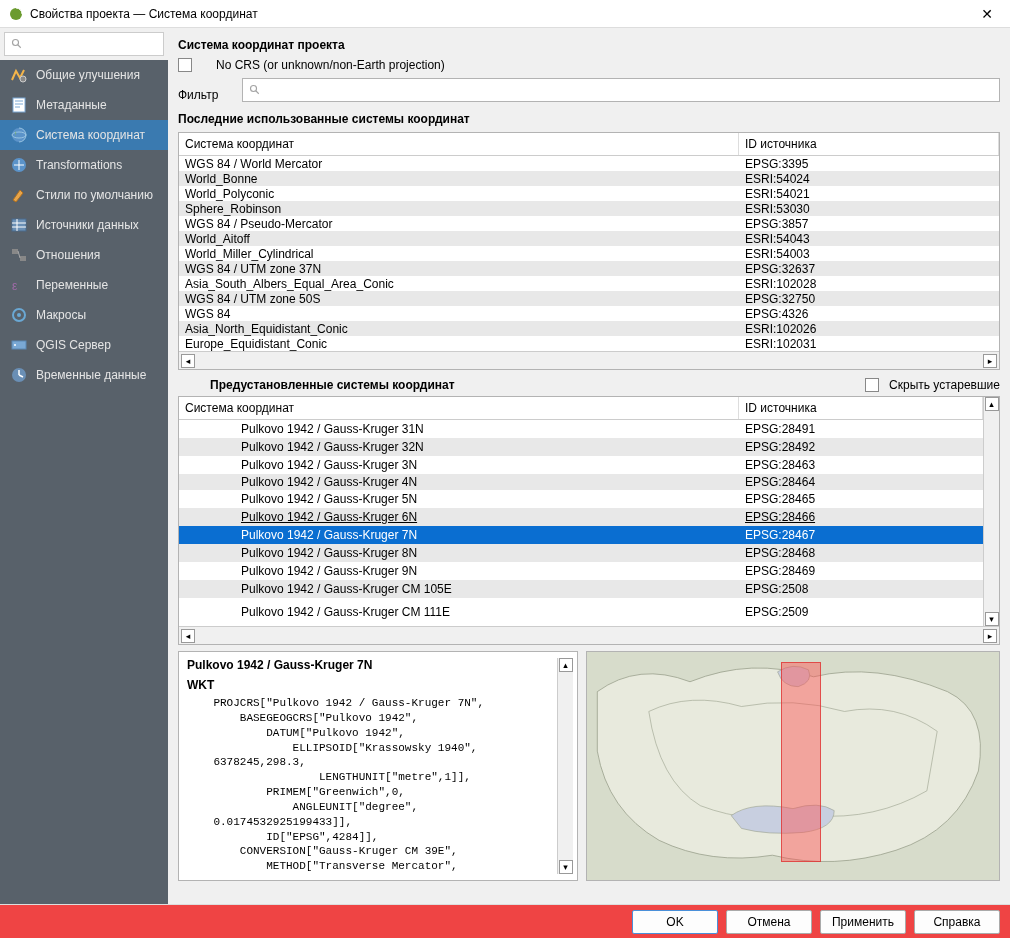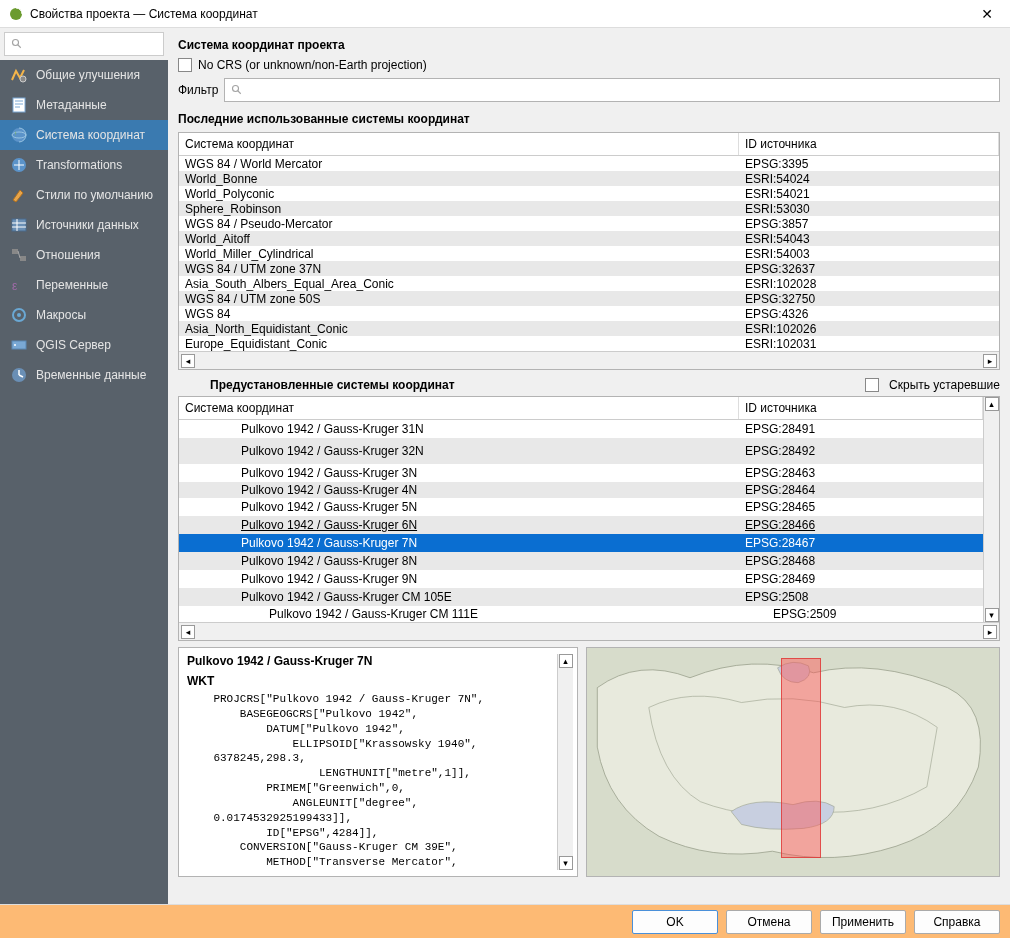--- a/index.html
+++ b/index.html
@@ -16,21 +16,21 @@
 .sidebar .search { background: #fff; height: 24px; display: flex; align-items: center; padding: 0 6px; border: 1px solid #ccc; margin: 4px; }
 .sidebar .search svg { width: 12px; height: 12px; opacity: .6; }
 .nav { flex: 1; background: #58616a; color: #e5e5e5; }
 .nav .item { display: flex; align-items: center; gap: 8px; padding: 6px 10px; cursor: default; min-height: 30px; }
 .nav .item.selected { background: #3a7ab0; }
 .nav .item .icon { width: 18px; height: 18px; flex: 0 0 18px; display: flex; align-items: center; justify-content: center; }
 .nav .item span.label { line-height: 1.2; }
 
 .content { flex: 1; display: flex; flex-direction: column; padding: 6px 10px 0 10px; background: #f0f0f0; overflow: hidden; }
 .section-title { font-weight: bold; margin: 4px 0 6px 0; }
-.row { display: flex; align-items: center; gap: 6px; margin-bottom: 6px; }
+.row { display: flex; align-items: flex-end; gap: 24px; margin-bottom: 6px; }
 .checkbox { width: 14px; height: 14px; border: 1px solid #888; background: #fff; }
 .filter-input { flex: 1; height: 24px; border: 1px solid #b3b3b3; background: #fff; display: flex; align-items: center; padding: 0 6px; }
 .filter-input svg { width: 12px; height: 12px; opacity: .6; }
 
 .table-wrap { border: 1px solid #b3b3b3; background: #fff; display: flex; flex-direction: column; }
 .thead { display: flex; background: #fff; border-bottom: 1px solid #ccc; }
 .thead .th { padding: 4px 6px; border-right: 1px solid #ddd; font-weight: normal; }
 .thead .th.c1 { flex: 0 0 560px; }
 .thead .th.c2 { flex: 1; }
 .tbody { overflow: hidden; }
@@ -53,21 +53,21 @@
 .wkt-title { font-weight: bold; margin-bottom: 6px; }
 .wkt-label { font-weight: bold; margin-bottom: 4px; }
 .wkt-pre { font-family: Consolas, "Courier New", monospace; font-size: 11px; white-space: pre; line-height: 1.35; }
 .vscroll { width: 16px; background: #f0f0f0; border-left: 1px solid #ccc; display: flex; flex-direction: column; justify-content: space-between; align-items: center; }
 .vscroll .arrow { width: 14px; height: 14px; border: 1px solid #999; background: #fff; display: flex; align-items: center; justify-content: center; font-size: 9px; }
 
 .map-box { flex: 1; border: 1px solid #b3b3b3; background: #d8dbc8; position: relative; overflow: hidden; }
 .map-box svg { width: 100%; height: 100%; display: block; }
 .map-highlight { position: absolute; top: 10px; left: 47%; width: 40px; height: 200px; background: rgba(255,80,80,.45); border: 1px solid rgba(220,40,40,.7); }
 
-.footer { height: 34px; display: flex; align-items: center; justify-content: flex-end; gap: 8px; padding: 0 10px; background: #fdba74; border-top: 1px solid #ddd; }
+.footer { height: 34px; display: flex; align-items: center; justify-content: flex-end; gap: 8px; padding: 0 10px; background: #ef4444; border-top: 1px solid #ddd; }
 .btn { min-width: 86px; height: 24px; border: 1px solid #aaa; background: #fdfdfd; display: flex; align-items: center; justify-content: center; cursor: default; border-radius: 2px; }
 .btn.default { border-color: #4a90d9; }
 .tbody2 { overflow: hidden; }
 #predefined-body .td.c1 { display: flex; align-items: center; }
 .predef-wrap { display: flex; }
 .predef-main { flex: 1; }
 .predef-vscroll { width: 16px; background: #f0f0f0; border-left: 1px solid #ccc; display: flex; flex-direction: column; justify-content: space-between; align-items: center; }
 .predef-vscroll .arrow { width: 14px; height: 14px; border: 1px solid #999; background: #fff; display: flex; align-items: center; justify-content: center; font-size: 9px; }
 </style>
 </head>
@@ -296,21 +296,21 @@
         <div class="predef-main">
           <div class="thead">
             <div class="th c1">Система координат</div>
             <div class="th c2">ID источника</div>
           </div>
           <div class="tbody2" id="predefined-body">
               <div class="tr" style="height: 18px;">
                 <div class="td c1"><span class="tree-indent"></span>Pulkovo 1942 / Gauss-Kruger 31N</div>
                 <div class="td c2">EPSG:28491</div>
               </div>
-              <div class="tr" style="height: 26px;">
+              <div class="tr" style="height: 18px;">
                 <div class="td c1"><span class="tree-indent"></span>Pulkovo 1942 / Gauss-Kruger 32N</div>
                 <div class="td c2">EPSG:28492</div>
               </div>
               <div class="tr" style="height: 18px;">
                 <div class="td c1"><span class="tree-indent"></span>Pulkovo 1942 / Gauss-Kruger 3N</div>
                 <div class="td c2">EPSG:28463</div>
               </div>
               <div class="tr" style="height: 16px;">
                 <div class="td c1"><span class="tree-indent"></span>Pulkovo 1942 / Gauss-Kruger 4N</div>
                 <div class="td c2">EPSG:28464</div>
@@ -332,21 +332,21 @@
                 <div class="td c2">EPSG:28468</div>
               </div>
               <div class="tr" style="height: 18px;">
                 <div class="td c1"><span class="tree-indent"></span>Pulkovo 1942 / Gauss-Kruger 9N</div>
                 <div class="td c2">EPSG:28469</div>
               </div>
               <div class="tr" style="height: 18px;">
                 <div class="td c1"><span class="tree-indent"></span>Pulkovo 1942 / Gauss-Kruger CM 105E</div>
                 <div class="td c2">EPSG:2508</div>
               </div>
-              <div class="tr" style="height: 16px; margin-left: 28px;">
+              <div class="tr" style="height: 28px;">
                 <div class="td c1"><span class="tree-indent"></span>Pulkovo 1942 / Gauss-Kruger CM 111E</div>
                 <div class="td c2">EPSG:2509</div>
               </div>
             </div>
         </div>
         <div class="predef-vscroll">
           <div class="arrow">▴</div>
           <div class="arrow">▾</div>
         </div>
       </div>

